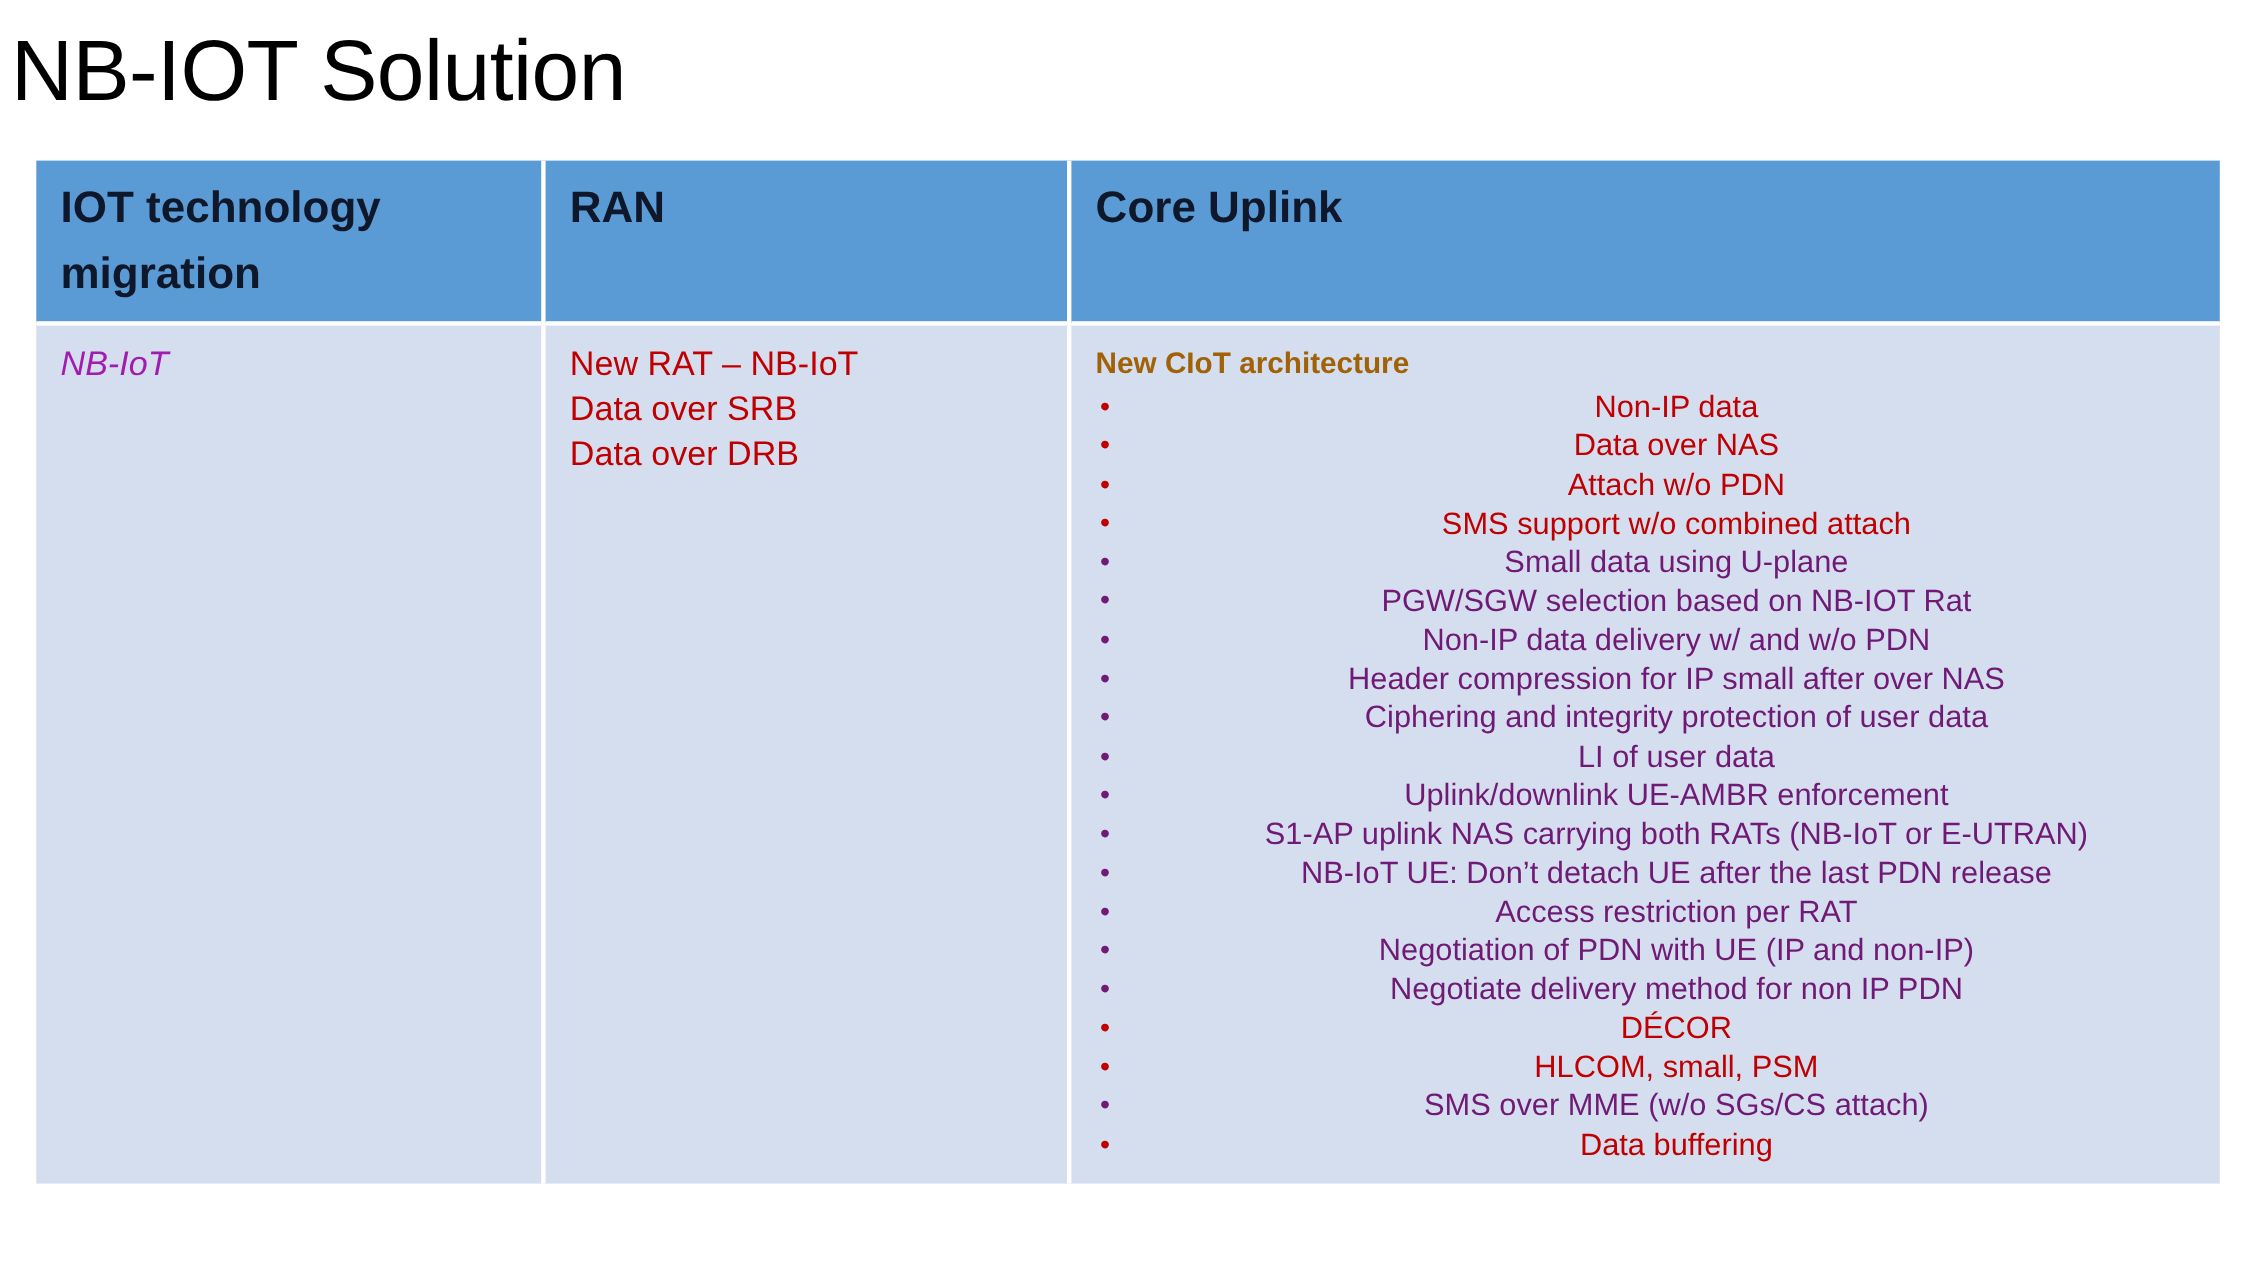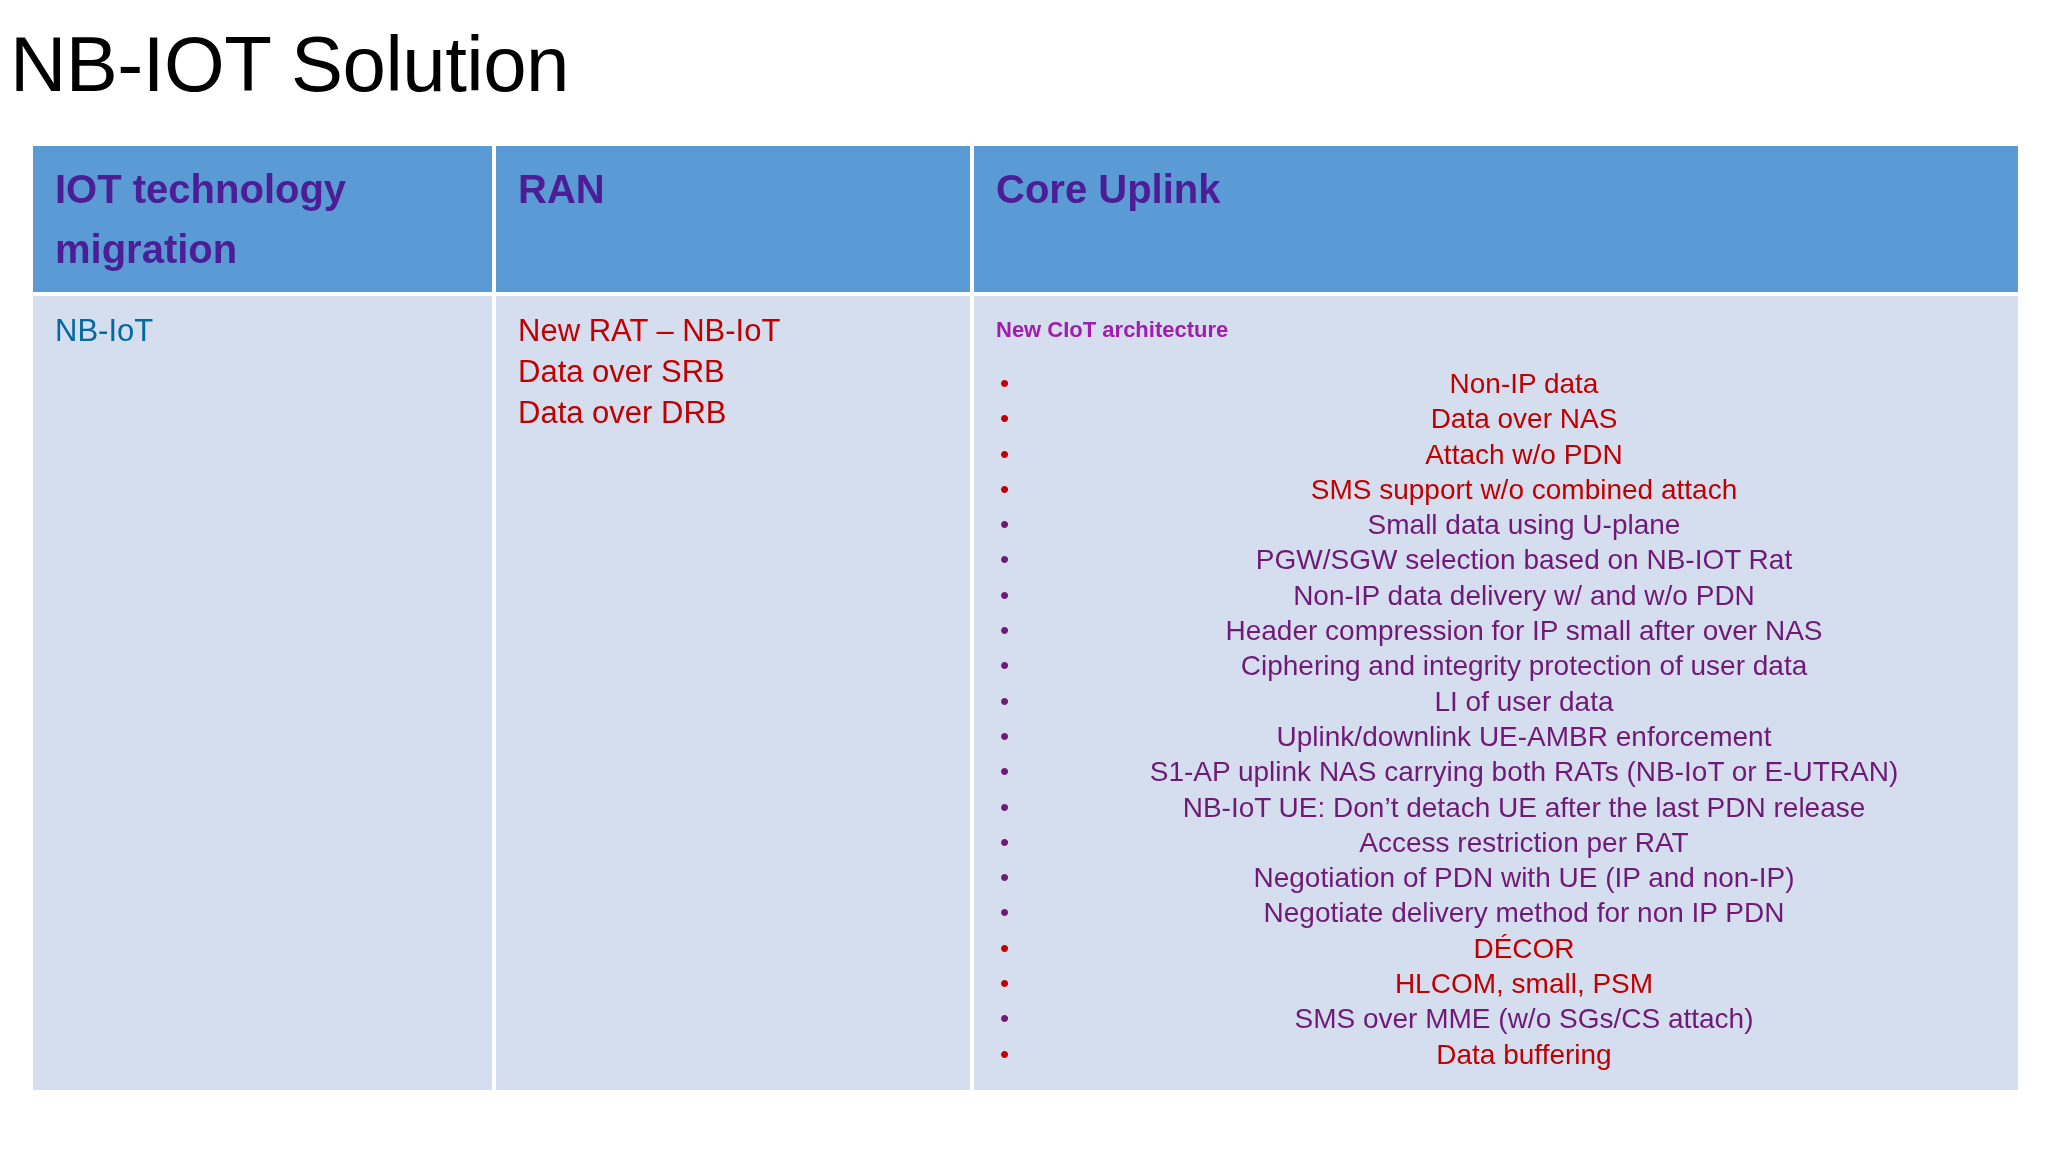--- a/index.html
+++ b/index.html
@@ -40,21 +40,21 @@
     border-collapse: collapse;
     table-layout: fixed;
     width: 1985px;
   }
   table.main-table col.c1 { width: 461px; }
   table.main-table col.c2 { width: 478px; }
   table.main-table col.c3 { width: 1046px; }
 
   thead th {
     background: #5B9BD5;
-    color: #4c1d95;
+    color: #0f172a;
     font-size: 40px;
     line-height: 60px;
     font-weight: 700;
     text-align: left;
     vertical-align: top;
     padding: 13px 0 13px 22px;
     height: 108px;
     border-right: 4px solid #ffffff;
     box-sizing: border-box;
   }
@@ -70,29 +70,29 @@
     box-sizing: border-box;
     height: 745px;
   }
   tbody td:last-child { border-right: none; }
 
   .cell-line {
     font-size: 31px;
     line-height: 41px;
     white-space: nowrap;
   }
-  .cell-line.blue { color: #0369a1; }
+  .cell-line.blue { color: #a21caf; font-style: italic; }
   .cell-line.red  { color: #C00000; }
 
   .cn-heading {
-    font-size: 22px;
+    font-size: 27px;
     line-height: 40px;
     font-weight: 700;
-    color: #a21caf;
-    margin-bottom: 16px;
+    color: #a16207;
+    margin-bottom: 2px;
   }
   ul.cn-list {
     list-style: none;
     margin: 0;
     padding: 0;
     text-align: center;
   }
   ul.cn-list li {
     position: relative;
     font-size: 28px;

